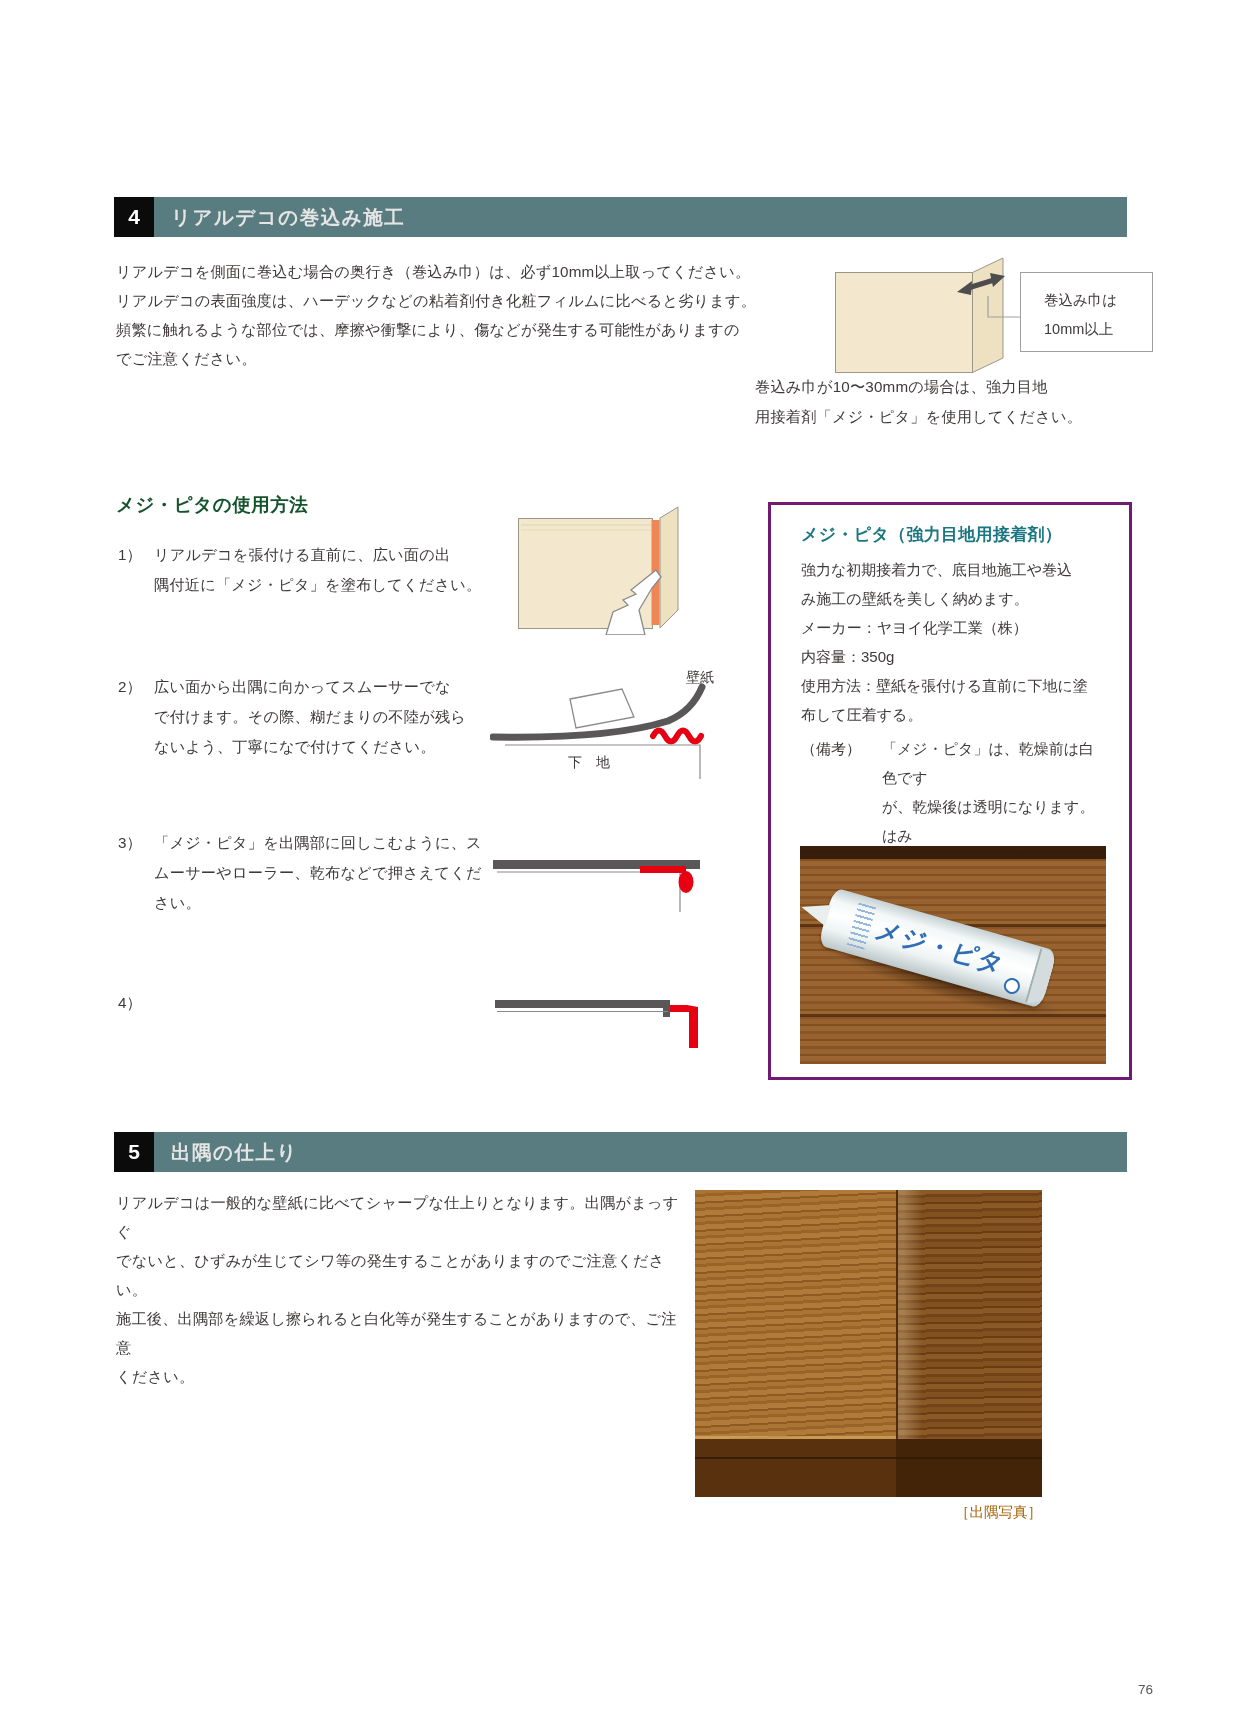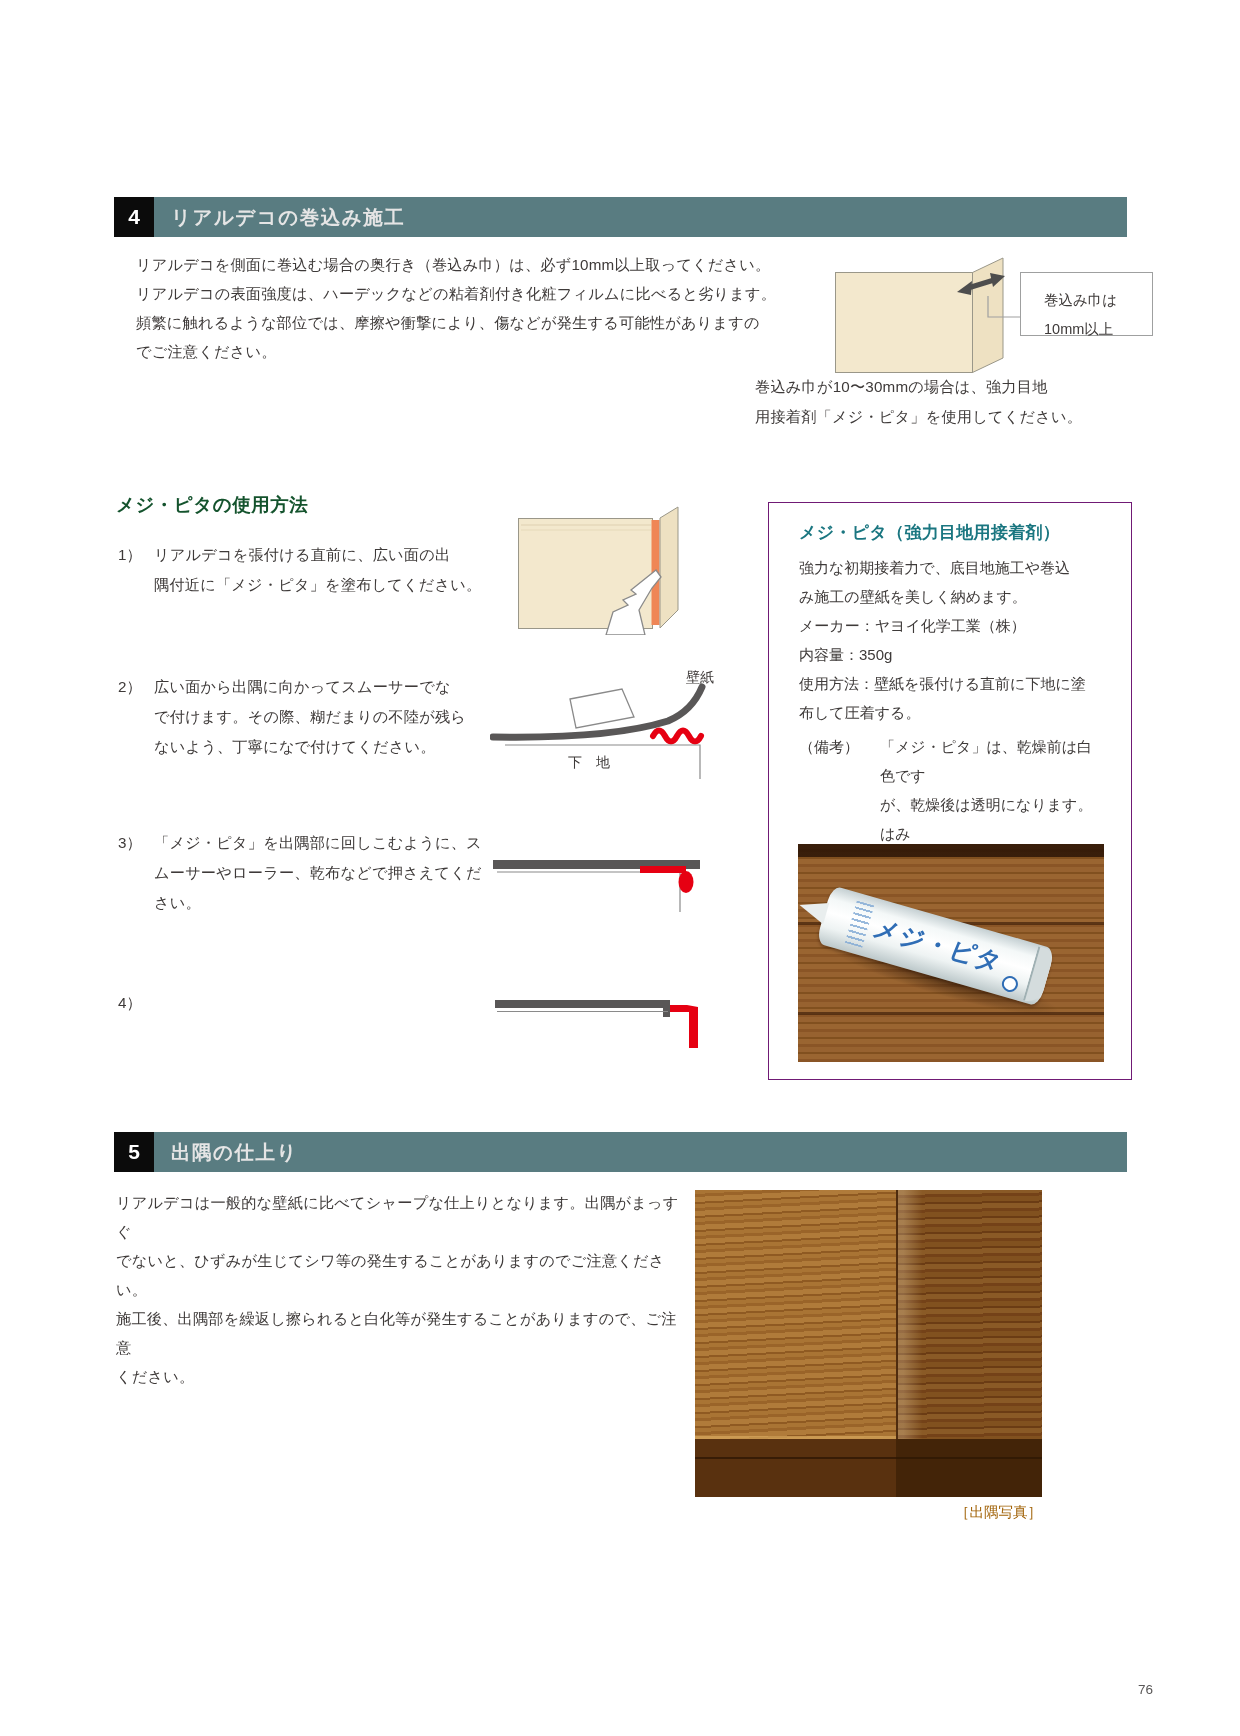--- a/index.html
+++ b/index.html
@@ -13,46 +13,46 @@
   
   .sec-header { position:absolute; left:114px; width:1013px; height:40px; background:#597c81; display:flex; }
   .sec-num { width:40px; background:#0b0b0b; color:#ffffff; font-weight:bold; font-size:21px;
              display:flex; align-items:center; justify-content:center; }
   .sec-title { color:#e5e5e5; font-size:19.5px; font-weight:bold; display:flex; align-items:center;
                padding-left:17px; letter-spacing:1.5px; }
   #sec4-header { top:197px; }
   #sec5-header { top:1132px; }
 
   .body-text { position:absolute; font-size:15.2px; line-height:29px; white-space:pre-line; letter-spacing:0.2px; }
-  #sec4-body { left:116px; top:250px; width:680px;margin-left:20px; }
+  #sec4-body { left:116px; top:257px; width:680px; }
   #sec5-body { left:116px; top:1188px; width:575px; }
 
   
   #wrap-diagram { position:absolute; left:835px; top:228px; width:190px; height:150px; }
-  .callout-box { position:absolute; left:1020px; top:272px; width:133px; height:64px;
+  .callout-box { position:absolute; left:1020px; top:272px; width:133px; height:80px;
                  border:1px solid #9fa0a0; background:#fff; font-size:14.5px; line-height:29px;
                  padding:13px 0 0 23px; white-space:pre-line; }
   #wrap-caption { left:755px; top:372px; width:420px; line-height:30px; }
 
   
   #usage-heading { position:absolute; left:116px; top:492px; font-size:18.5px; font-weight:bold;
                    color:#14532d; letter-spacing:0.5px; }
   .step { position:absolute; left:118px; width:372px; display:flex; font-size:15.2px; line-height:30px; }
   .step-num { width:36px; flex:none; }
   .step-text { white-space:pre-line; letter-spacing:0.2px; }
   #step-1 { top:540px; } #step-2 { top:672px; } #step-3 { top:828px; } #step-4 { top:988px; }
   .step-svg { position:absolute; }
   #step1-svg { left:505px; top:500px; }
   #step2-svg { left:490px; top:655px; }
   #step3-svg { left:490px; top:850px; }
   #step4-svg { left:490px; top:985px; }
 
   
   #product-box { position:absolute; left:768px; top:502px; width:364px; height:578px;
-                 border:1px solid #701a75; background:#fff; padding:18px 26px 0 30px; }
+                 border:3px solid #701a75; background:#fff; padding:18px 26px 0 30px; }
   #product-box-title { font-size:17px; font-weight:bold; color:#1a7680; margin-bottom:9px; letter-spacing:0.3px; }
   #product-box-body { font-size:15px; line-height:29px; white-space:pre-line; }
   .note-row { display:flex; margin-top:5px; font-size:15px; line-height:29px;gap:18px; }
   .note-label { flex:none; width:63px; }
   .note-text { white-space:pre-line; }
   
   #product-photo { position:absolute; left:29px; top:341px; width:306px; height:218px; overflow:hidden;
     background:
       linear-gradient(180deg, rgba(40,18,4,.85) 0 13px, rgba(0,0,0,0) 13px),
       repeating-linear-gradient(180deg, #9a6531 0 5px, #8a5526 5px 8px, #976230 8px 13px, #81501f 13px 15px),

